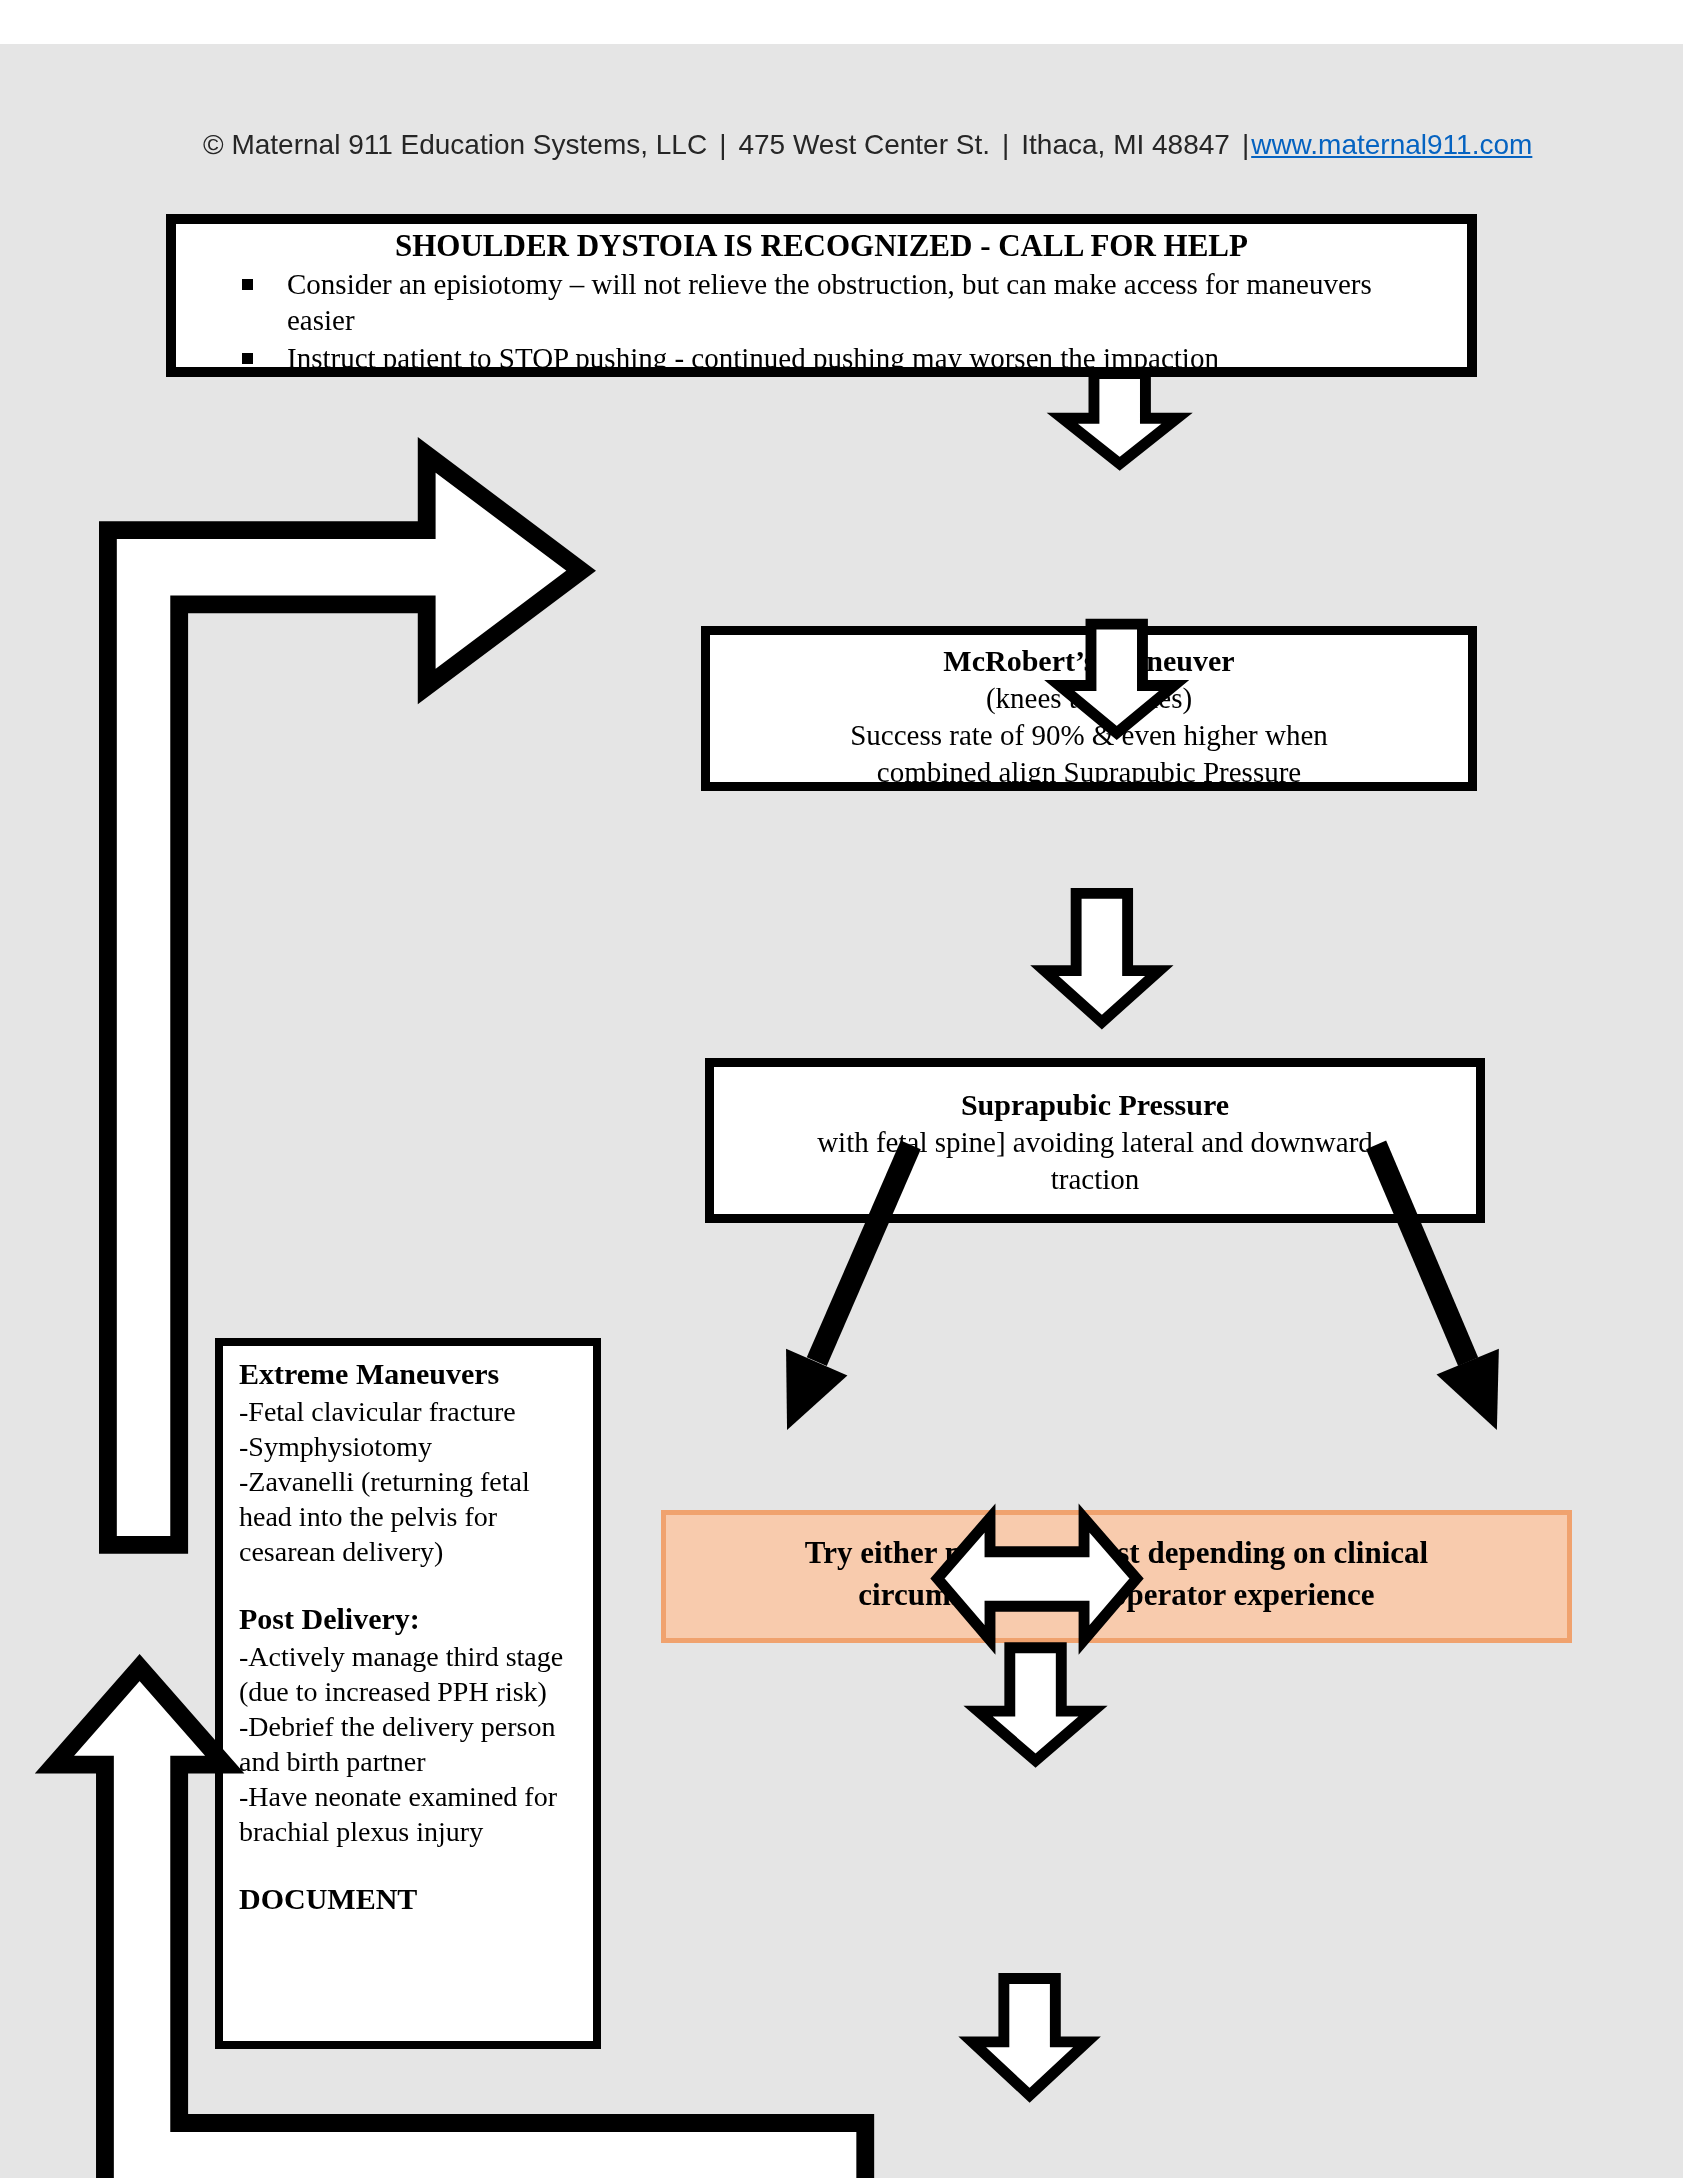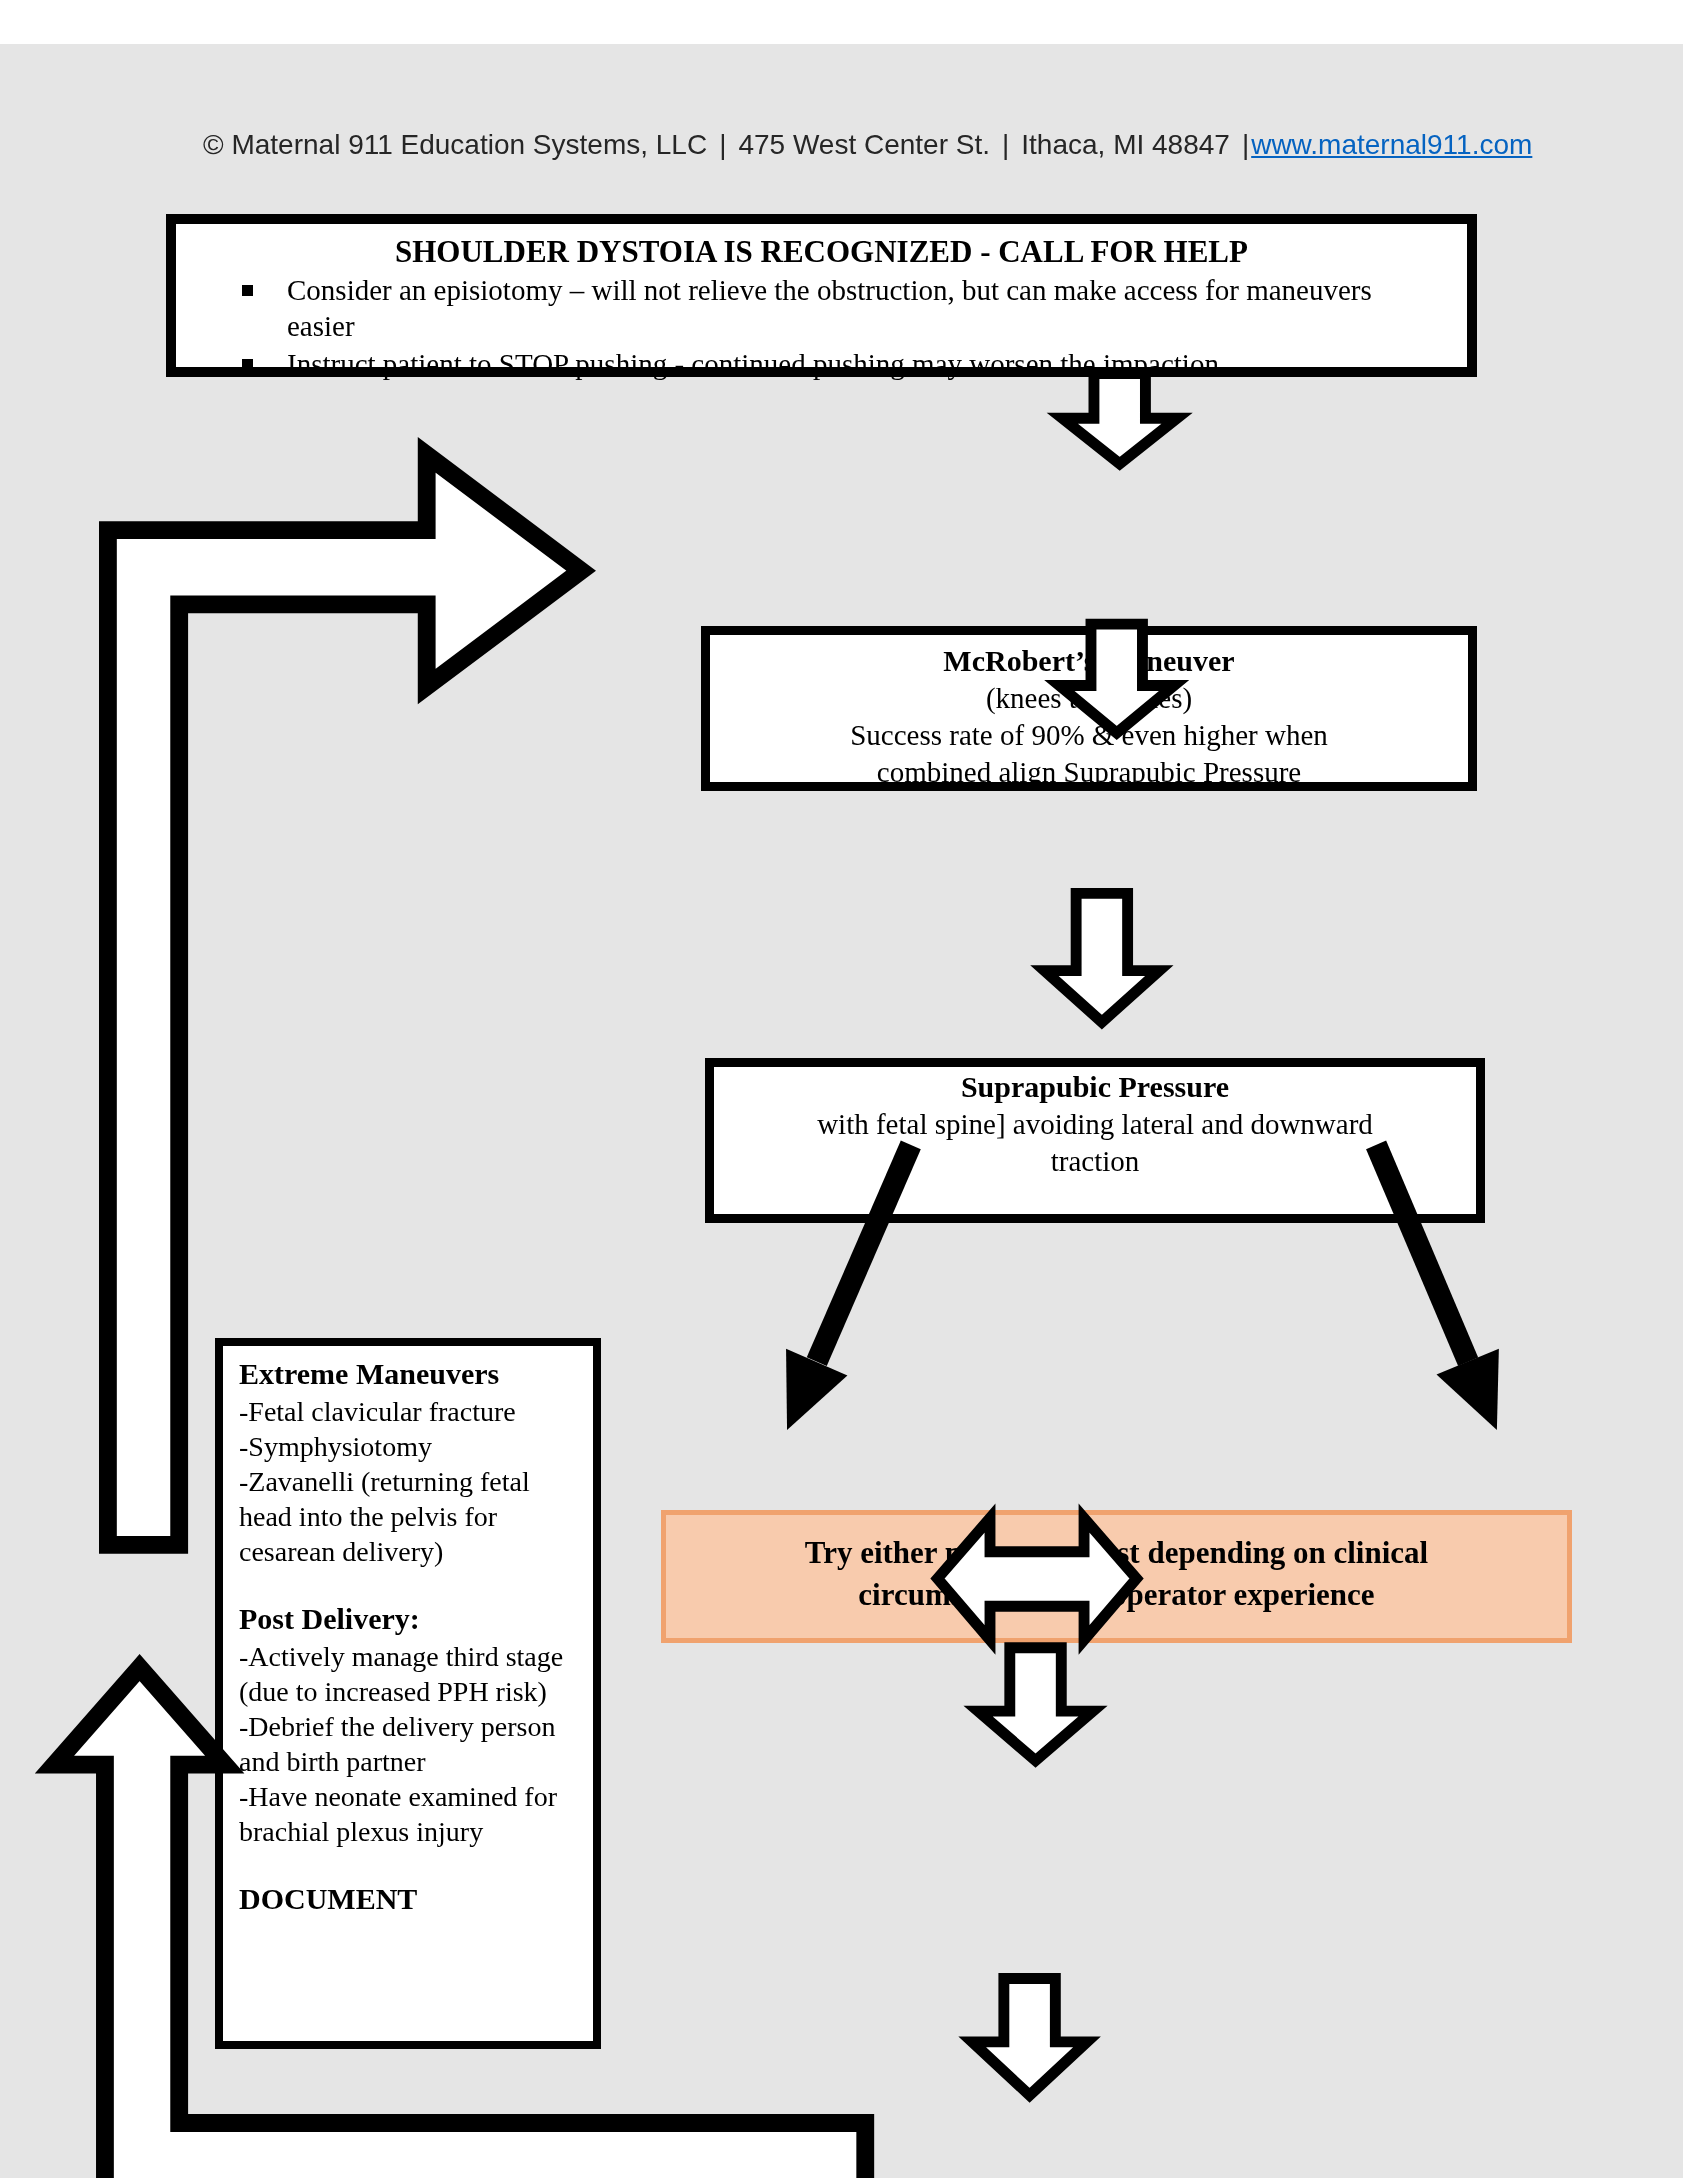--- a/index.html
+++ b/index.html
@@ -12,28 +12,28 @@
   #hdr .sep.last{margin-right:2px;}
   #hdr .link{color:#0563C1;text-decoration:underline;}
 
   
   .box{position:absolute;box-sizing:border-box;background:#fff;border:9px solid #000;
        font-family:"Liberation Serif",serif;color:#000;}
   .peach{background:#F8CBAD;border:5px solid #F0A26E;}
   .ctr{text-align:center;}
 
   
-  #recognized{left:166px;top:170px;width:1311px;height:163px;border-width:10px;padding:10px 24px 0 24px;}
+  #recognized{left:166px;top:170px;width:1311px;height:163px;border-width:10px;padding:4px 24px 0 24px;}
   #recognized .title{font-size:31px;font-weight:bold;text-align:center;}
   .bullet-row{display:flex;font-size:29px;line-height:36px;margin-top:2px;padding-left:42px;}
   .bullet-row .sq{flex:0 0 auto;width:11px;height:11px;background:#000;margin:13px 34px 0 0;}
 
   
   #mcroberts{left:701px;top:419px;width:776px;height:165px;padding-top:6px;}
-  #suprapubic{left:705px;top:686px;width:780px;height:165px;padding-top:0;}
+  #suprapubic{left:705px;top:686px;width:780px;height:165px;padding-top:18px;}
   .flowttl{font-size:30px;font-weight:bold;line-height:39px;}
   .flowln{font-size:29px;line-height:37px;}
   .axial{font-style:italic;text-decoration:underline;}
 
   
   #try-either{left:661px;top:973px;width:911px;height:133px;padding-top:17px;}
   #try-either .tl{font-size:31px;font-weight:bold;line-height:42px;}
 
   
   #extreme{left:215px;top:668px;width:386px;height:711px;border-width:8px;padding:8px 14px 0 16px;

